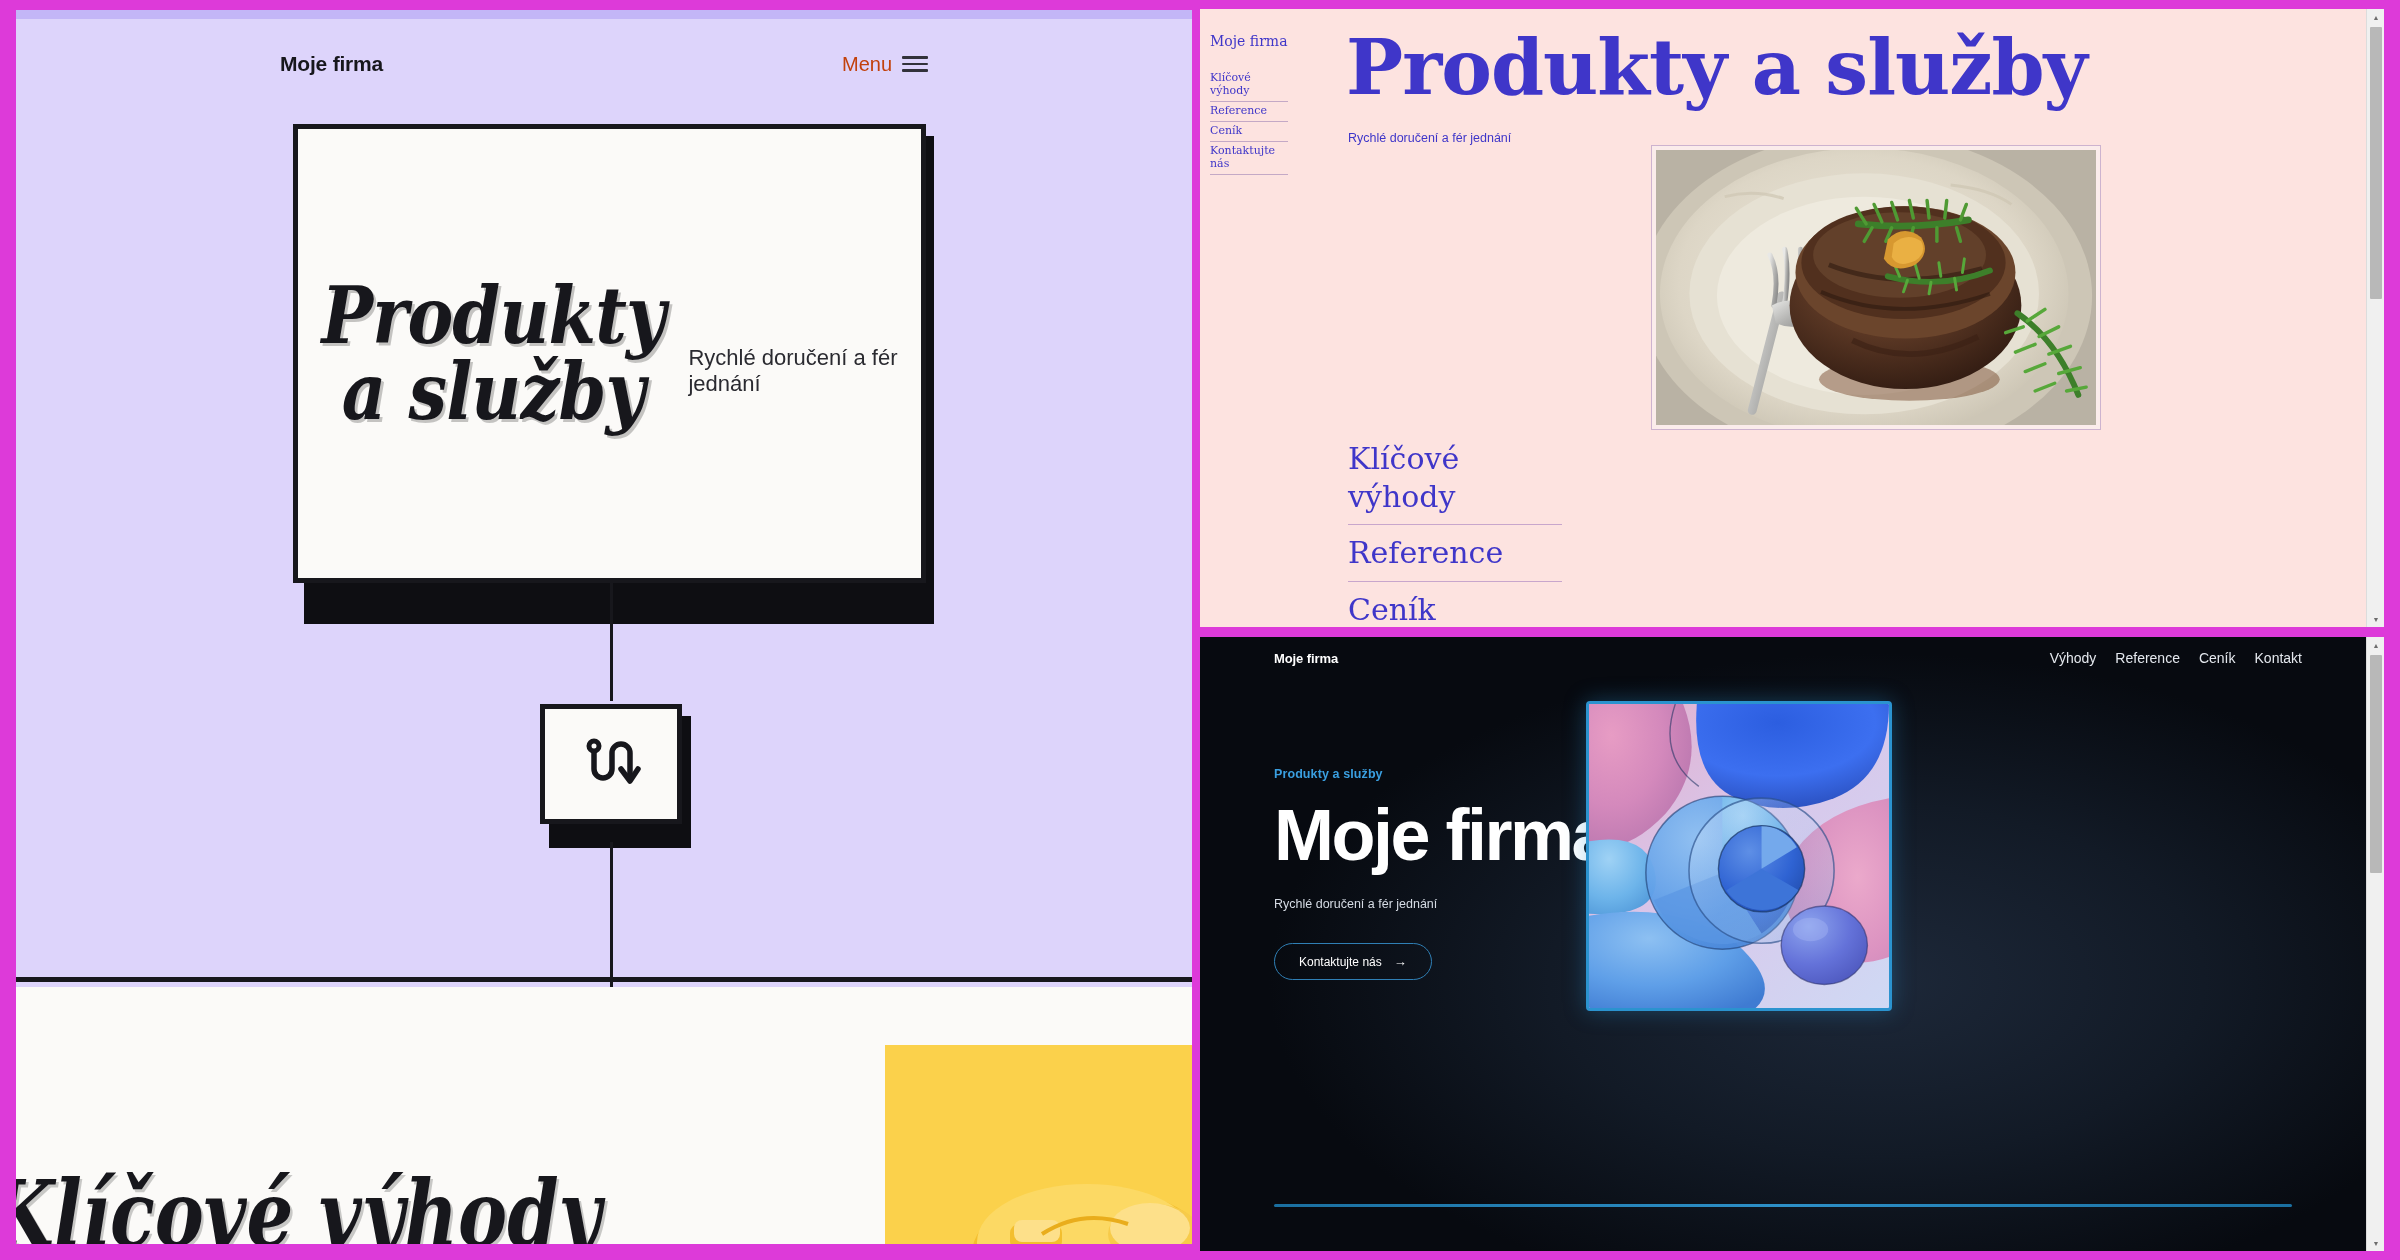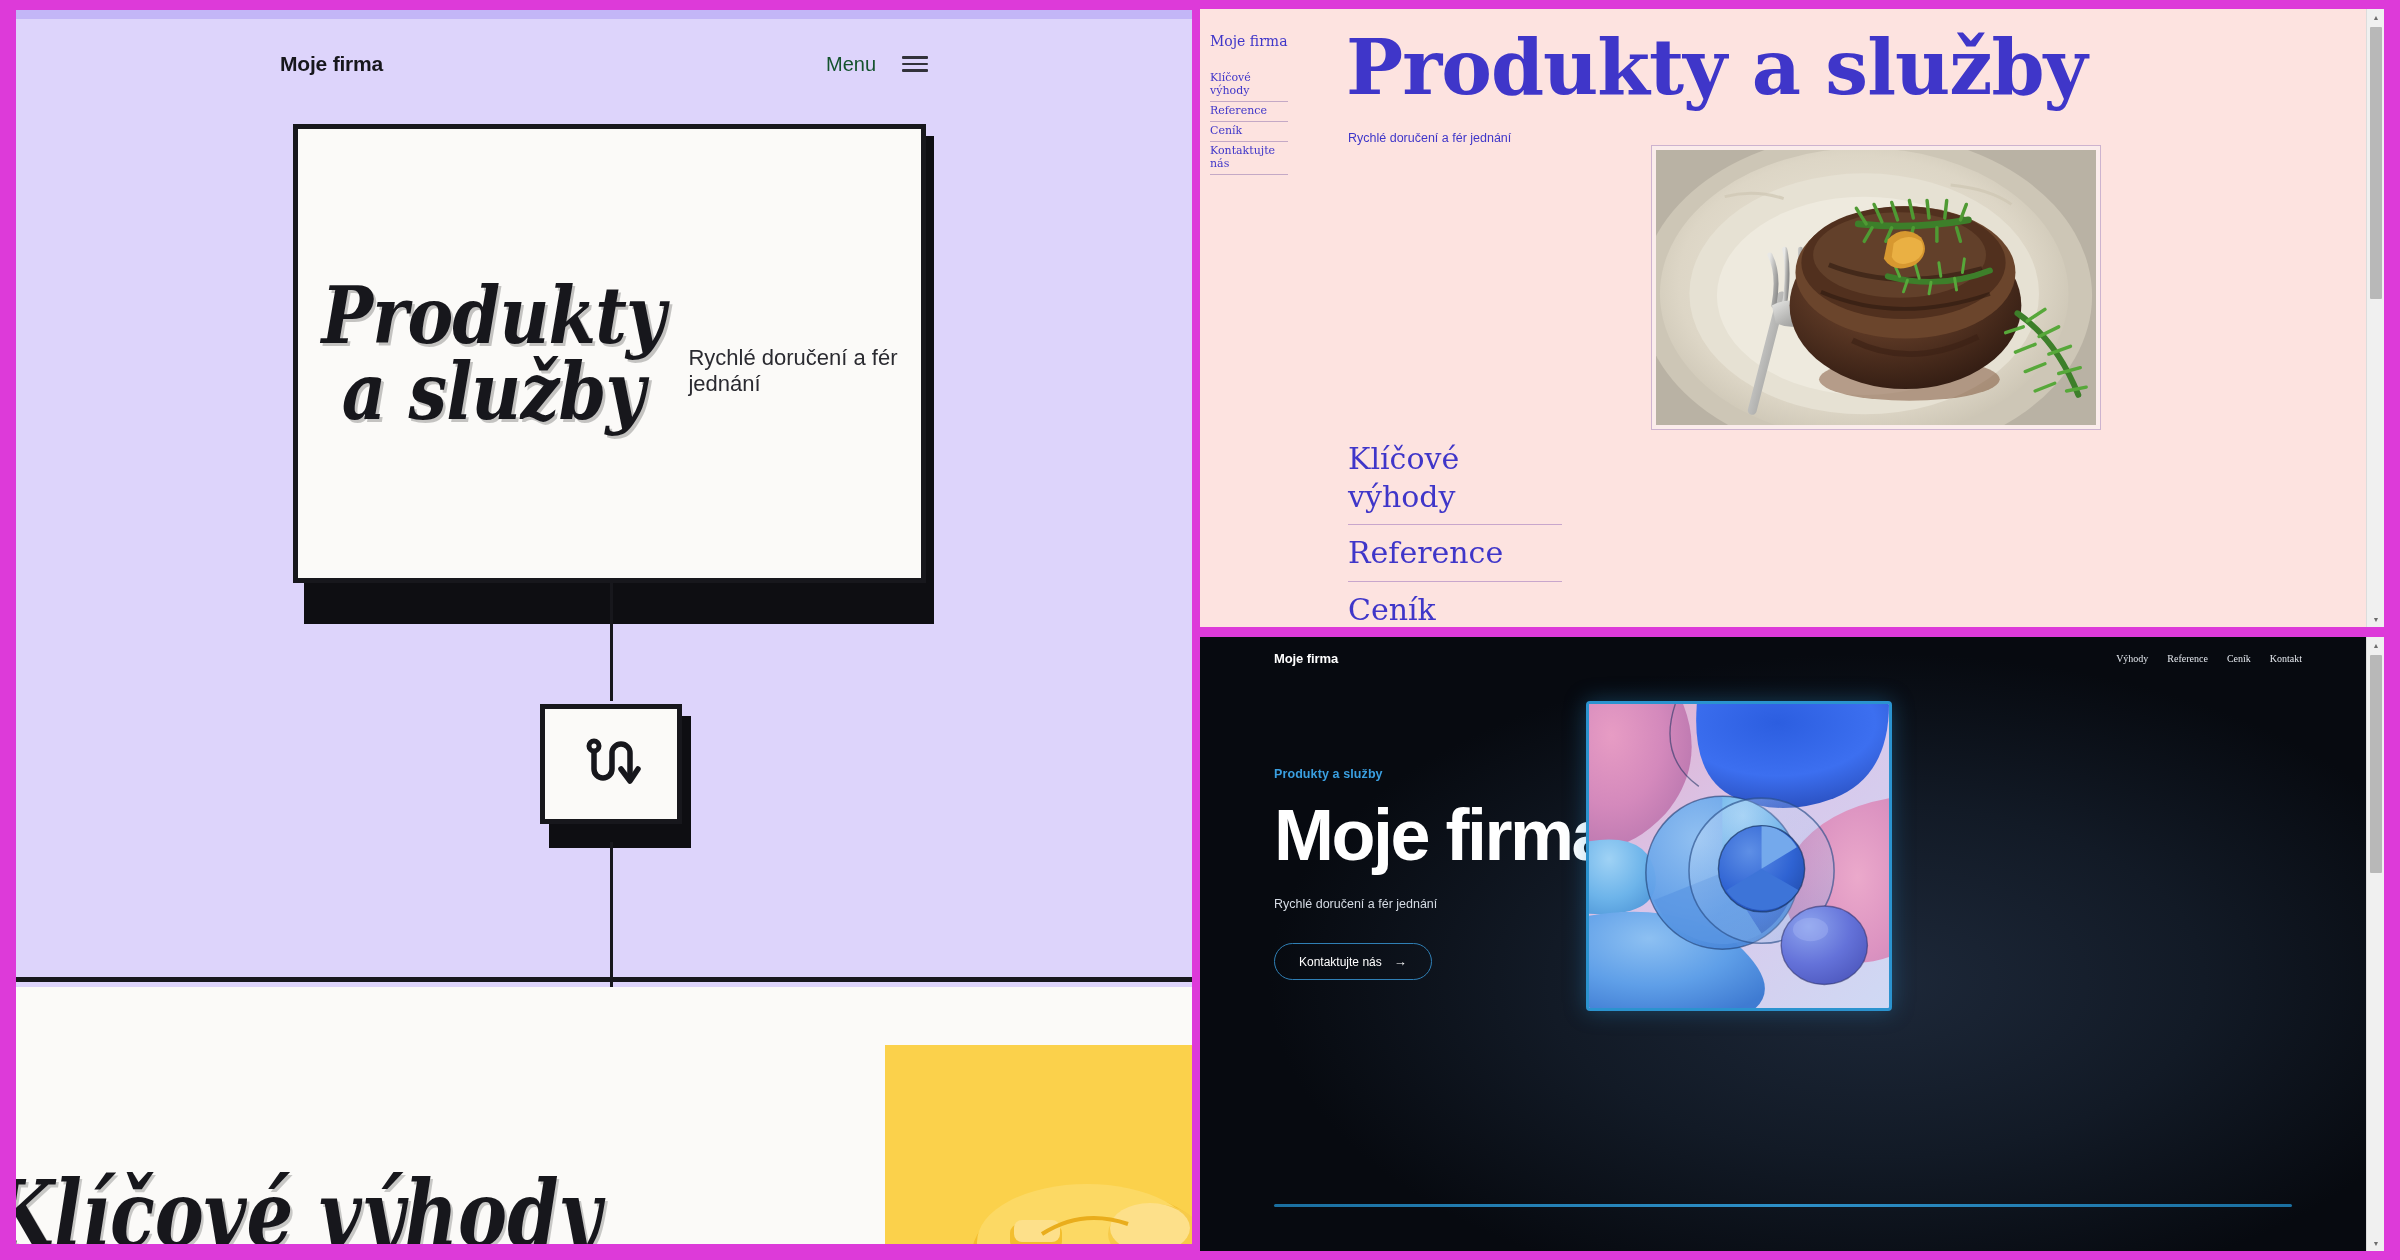--- a/index.html
+++ b/index.html
@@ -30,22 +30,22 @@
   .lp-header{
     position:absolute; left:0; top:22px; width:100%; height:46px;
     display:flex; align-items:center; justify-content:space-between;
     padding:0 264px 0 264px;
   }
   .lp-brand{
     font-family:"Liberation Sans", sans-serif;
     font-weight:bold; font-size:21px; color:#17171c; letter-spacing:-0.2px;
   }
   .lp-menu{
-    display:flex; align-items:center; gap:26px;
-    font-size:20px; color:#14532d;
+    display:flex; align-items:center; gap:10px;
+    font-size:20px; color:#c2410c;
   }
   .burger{ display:flex; flex-direction:column; gap:4px; width:26px; }
   .burger i{ display:block; height:2.5px; background:#32323a; border-radius:1px; }
 
   #lp-card-shadow{
     position:absolute; left:288px; top:117px; width:630px; height:488px;
     background:#0e0e12;
   }
   #lp-card{
     position:absolute; left:277px; top:105px; width:633px; height:459px;
@@ -185,21 +185,21 @@
   #br-header{
     position:absolute; left:0; top:0; width:100%; height:42px;
     display:flex; align-items:center; justify-content:space-between;
     padding:0 64px 0 74px;
   }
   #br-brand{
     font-weight:bold; font-size:13px; color:#ffffff; letter-spacing:-0.1px;
   }
   #br-nav{ display:flex; gap:19px; }
   #br-nav a{
-    font-size:10px; color:#e4e8ee; text-decoration:none;font-family:Liberation Serif, serif;
+    font-size:14px; color:#e4e8ee; text-decoration:none;
   }
   #br-hero{
     position:absolute; left:74px; top:130px; width:470px;
   }
   #br-eyebrow{
     font-size:12.5px; font-weight:bold; color:#3a9fe0; letter-spacing:0.1px;
   }
   #br-title{
     margin-top:18px;
     font-size:72px; font-weight:bold; color:#ffffff;

